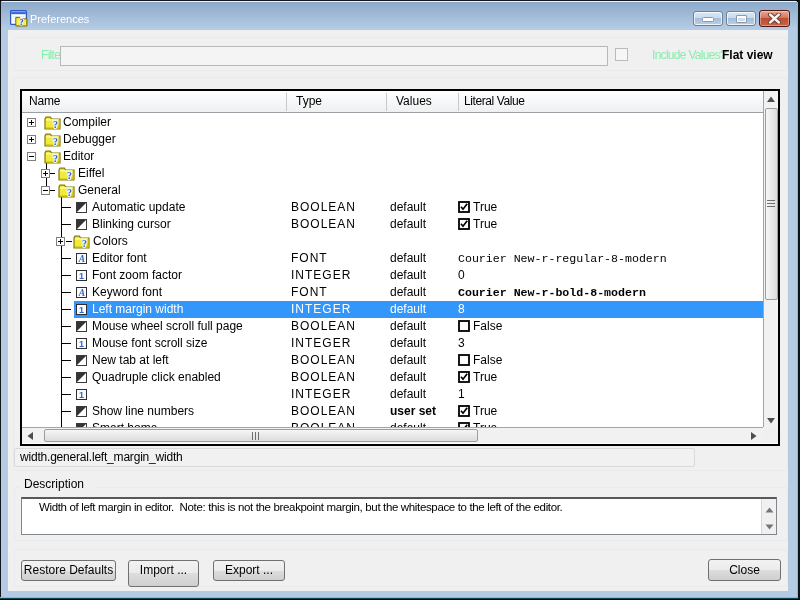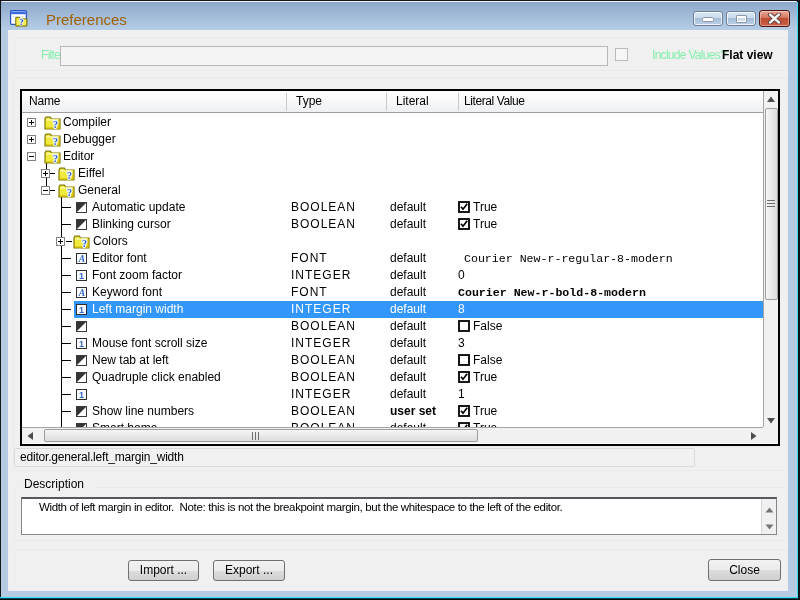--- a/index.html
+++ b/index.html
@@ -38,21 +38,21 @@
 <rect x="0.6" y="1.6" width="15.8" height="13.8" rx="1" fill="#ffffff" stroke="#2d58c4" stroke-width="1.3"></rect>
 <path d="M1.2 2.2 H15.8 V5.2 H1.2 Z" fill="#3566dc"></path>
 <path d="M1.6 2.6 H15.4" stroke="#86a8f2" stroke-width="1.1" fill="none"></path>
 <rect x="2.6" y="6.8" width="12" height="1.1" fill="#e4e9f5"></rect>
 <rect x="2.6" y="9.2" width="12" height="1.1" fill="#e4e9f5"></rect>
 <rect x="2.6" y="11.6" width="5" height="1.1" fill="#e4e9f5"></rect>
 <path d="M5.8 8.4 H9.6 L10.6 9.9 H16.9 V17 H5.8 Z" fill="#ece52f" stroke="#766b00" stroke-width="1"></path>
 <path d="M6.8 10.8 H15.9 V16 H6.8 Z" fill="#f5ef5c"></path>
 <text x="11.4" y="15.8" font-family="Liberation Serif" font-size="9" font-weight="bold" fill="#2050c0" stroke="#f0f5ff" stroke-width="1.4" paint-order="stroke" text-anchor="middle">?</text>
 </svg>
-<div style="position:absolute;left:46px;top:12px;font-size:15px;color:#a16207;line-height:15px">Preferences</div>
+<div style="position:absolute;left:30px;top:12px;font-size:11px;color:#ffffff;line-height:15px">Preferences</div>
 
 <div style="position:absolute;left:693px;top:11px;width:30px;height:15px;border:1px solid #6e7f96;border-radius:3px;background:linear-gradient(#d9e5f2 0%,#cbdbec 45%,#a3bcd8 50%,#bdd1e8 100%);box-shadow:inset 0 0 0 1px rgba(255,255,255,.75)"></div>
 <div style="position:absolute;left:702px;top:17px;width:12px;height:5px;background:#fff;border:1px solid #8d99a8;border-radius:1.5px"></div>
 <div style="position:absolute;left:726px;top:11px;width:30px;height:15px;border:1px solid #6e7f96;border-radius:3px;background:linear-gradient(#d9e5f2 0%,#cbdbec 45%,#a3bcd8 50%,#bdd1e8 100%);box-shadow:inset 0 0 0 1px rgba(255,255,255,.75)"></div>
 <div style="position:absolute;left:736px;top:14.5px;width:11px;height:8px;background:#fff;border:1px solid #8d99a8;border-radius:1px"></div>
 <div style="position:absolute;left:738px;top:17.5px;width:7px;height:3px;background:#cfdded"></div>
 <div style="position:absolute;left:759px;top:10px;width:31px;height:17px;border:1px solid #501811;border-radius:3px;background:linear-gradient(#eaa898 0%,#d4765f 45%,#bd4d33 50%,#ca6147 100%);box-shadow:inset 0 0 0 1px rgba(255,255,255,.35)"></div>
 <svg style="position:absolute;left:766px;top:13px" width="17" height="11" viewBox="0 0 17 11">
 <path d="M4.2 1.6 L12.8 9.4 M12.8 1.6 L4.2 9.4" stroke="#69443c" stroke-width="4.6" stroke-linecap="round"></path>
 <path d="M4.2 1.6 L12.8 9.4 M12.8 1.6 L4.2 9.4" stroke="#f6f6f6" stroke-width="2.6" stroke-linecap="round"></path>
@@ -68,21 +68,21 @@
 <div class="panel" style="left:13px;top:77px;width:775px;height:394px"></div>
 
 <div style="position:absolute;left:20px;top:89px;width:760px;height:357px;border:2px solid #000;background:#fff"></div>
 
 <div style="position:absolute;left:22px;top:91px;width:741px;height:22px;background:linear-gradient(#ffffff,#eff0f2);border-bottom:1px solid #9b9fa3"></div>
 <div style="position:absolute;left:286px;top:93px;width:1px;height:18px;background:#c6c9cc"></div>
 <div style="position:absolute;left:386px;top:93px;width:1px;height:18px;background:#c6c9cc"></div>
 <div style="position:absolute;left:458px;top:93px;width:1px;height:18px;background:#c6c9cc"></div>
 <div class="t" style="left:29px;top:93px;letter-spacing:-0.2px">Name</div>
 <div class="t" style="left:296px;top:93px">Type</div>
-<div class="t" style="left:396px;top:93px">Literal</div>
+<div class="t" style="left:396px;top:93px">Values</div>
 <div class="t" style="left:464px;top:93px;letter-spacing:-0.4px">Literal Value</div>
 
 <div style="position:absolute;left:22px;top:113px;width:741px;height:314px;overflow:hidden;background:#fff">
 <div style="position:absolute;left:-22px;top:-113px;width:800px;height:600px">
 <div style="position:absolute;left:46px;top:163px;width:1px;height:28px;background:#000"></div>
 <div style="position:absolute;left:61px;top:196px;width:1px;height:231px;background:#000"></div>
 <div style="position:absolute;left:27px;top:118px;width:9px;height:9px;background:#fff;border:1px solid #808080;box-sizing:border-box"></div>
         <div style="position:absolute;left:29px;top:122px;width:5px;height:1px;background:#000"></div>
         <div style="position:absolute;left:31px;top:120px;width:1px;height:5px;background:#000"></div>
 <svg style="position:absolute;left:44px;top:116px" width="17" height="14" viewBox="0 0 17 14">
@@ -170,21 +170,21 @@
 </svg>
 <div class="t" style="left:93px;top:233px;">Colors</div>
 <div style="position:absolute;left:61px;top:258px;width:10px;height:1px;background:#000"></div>
 <svg style="position:absolute;left:76px;top:253px" width="11" height="11" viewBox="0 0 11 11">
 <rect x="0.5" y="0.5" width="10" height="10" fill="#fbfcff" stroke="#2e2e2e"></rect>
 <text x="6" y="8.6" font-family="Liberation Serif" font-size="9.5" font-style="italic" font-weight="bold" fill="#3168c8" text-anchor="middle">A</text>
 </svg>
 <div class="t" style="left:92px;top:250px;">Editor font</div>
 <div class="ty" style="left:291px;top:250px;">FONT</div>
 <div class="t" style="left:390px;top:250px;">default</div>
-<div class="m" style="left:458px;top:250px;margin-left:6px;">Courier New-r-regular-8-modern</div>
+<div class="m" style="left:458px;top:250px;">Courier New-r-regular-8-modern</div>
 <div style="position:absolute;left:61px;top:275px;width:10px;height:1px;background:#000"></div>
 <svg style="position:absolute;left:76px;top:270px" width="11" height="11" viewBox="0 0 11 11">
 <rect x="0.5" y="0.5" width="10" height="10" fill="#fbfcff" stroke="#2e2e2e"></rect>
 <text x="5.6" y="8.8" font-family="Liberation Sans" font-size="9" font-weight="bold" fill="#3168c8" text-anchor="middle">1</text>
 </svg>
 <div class="t" style="left:92px;top:267px;">Font zoom factor</div>
 <div class="ty" style="left:291px;top:267px;">INTEGER</div>
 <div class="t" style="left:390px;top:267px;">default</div>
 <div class="t" style="left:458px;top:267px;">0</div>
 <div style="position:absolute;left:61px;top:292px;width:10px;height:1px;background:#000"></div>
@@ -204,20 +204,21 @@
 </svg>
 <div class="tw" style="left:92px;top:301px;">Left margin width</div>
 <div class="tyw" style="left:291px;top:301px;">INTEGER</div>
 <div class="tw" style="left:390px;top:301px;">default</div>
 <div class="tw" style="left:458px;top:301px;">8</div>
 <div style="position:absolute;left:61px;top:326px;width:10px;height:1px;background:#000"></div>
 <svg style="position:absolute;left:76px;top:321px" width="11" height="11" viewBox="0 0 11 11">
 <rect x="0.5" y="0.5" width="10" height="10" fill="#ffffff" stroke="#3a3a3a"></rect>
 <path d="M1 1 H10 L1 10 Z" fill="#343434"></path>
 </svg>
+<div class="t" style="left:92px;top:318px;">Mouse wheel scroll full page</div>
 <div class="ty" style="left:291px;top:318px;">BOOLEAN</div>
 <div class="t" style="left:390px;top:318px;">default</div>
 <svg style="position:absolute;left:458px;top:320px" width="12" height="12" viewBox="0 0 12 12">
 <rect x="1" y="1" width="10" height="10" fill="#fff" stroke="#000" stroke-width="1.8"></rect>
 </svg>
 <div class="t" style="left:473px;top:318px;">False</div>
 <div style="position:absolute;left:61px;top:343px;width:10px;height:1px;background:#000"></div>
 <svg style="position:absolute;left:76px;top:338px" width="11" height="11" viewBox="0 0 11 11">
 <rect x="0.5" y="0.5" width="10" height="10" fill="#fbfcff" stroke="#2e2e2e"></rect>
 <text x="5.6" y="8.8" font-family="Liberation Sans" font-size="9" font-weight="bold" fill="#3168c8" text-anchor="middle">1</text>
@@ -307,31 +308,32 @@
 <div style="position:absolute;left:44px;top:429px;width:434px;height:13px;border:1px solid #9d9d9d;border-radius:2px;background:linear-gradient(#f6f6f6,#dcdcdc)"></div>
 <div style="position:absolute;left:252px;top:432px;width:1px;height:8px;background:#6e6e6e"></div>
 <div style="position:absolute;left:255px;top:432px;width:1px;height:8px;background:#6e6e6e"></div>
 <div style="position:absolute;left:258px;top:432px;width:1px;height:8px;background:#6e6e6e"></div>
 <svg style="position:absolute;left:749px;top:431px" width="9" height="10" viewBox="0 0 9 10">
       <path d="M7.5 5 L2 1 V9 Z" fill="#4d4d4d"></path>
     </svg>
 <div style="position:absolute;left:763px;top:427px;width:15px;height:16px;background:#f0f0f0"></div>
 
 <div style="position:absolute;left:14px;top:448px;width:681px;height:19px;background:#f1f1f1;border:1px solid #d8dadc;border-radius:2px"></div>
-<div class="t" style="left:20px;top:449px;letter-spacing:-0.2px">editor.general.left_margin_width</div>
+<div class="t" style="left:20px;top:449px;letter-spacing:-0.2px">width.general.left_margin_width</div>
 
 <div class="panel" style="left:14px;top:487px;width:774px;height:54px"></div>
 <div style="position:absolute;left:19px;top:477px;width:76px;height:16px;background:#f0f0f0"></div>
 <div class="t" style="left:24px;top:476px">Description</div>
 <div style="position:absolute;left:21px;top:497px;width:756px;height:38px;background:#fff;border:1px solid #82878c;border-top:2px solid #55595e"></div>
 <div class="t" style="left:39px;top:499px;font-size:11.5px;letter-spacing:-0.35px">Width of left margin in editor.  Note: this is not the breakpoint margin, but the whitespace to the left of the editor.</div>
 <div style="position:absolute;left:761px;top:499px;width:15px;height:35px;background:#f0f0f0;border-left:1px solid #d8d8d8"></div>
 <svg style="position:absolute;left:765px;top:507px" width="9" height="6" viewBox="0 0 9 6">
       <path d="M4.5 0.5 L8.5 5.5 H0.5 Z" fill="#757575"></path>
     </svg>
 <svg style="position:absolute;left:765px;top:524px" width="9" height="6" viewBox="0 0 9 6">
       <path d="M4.5 5.5 L8.5 0.5 H0.5 Z" fill="#757575"></path>
     </svg>
 
 <div class="panel" style="left:14px;top:549px;width:774px;height:38px"></div>
-<div class="btn" style="left:128px;top:560px;width:71px;height:21px;line-height:19px">Import ...</div>
+<div class="btn" style="left:21px;top:560px;width:95px;height:21px;line-height:19px">Restore Defaults</div>
+<div class="btn" style="left:128px;top:560px;width:71px;height:27px;line-height:19px">Import ...</div>
 <div class="btn" style="left:213px;top:560px;width:72px;height:21px;line-height:19px">Export ...</div>
 <div class="btn" style="left:708px;top:559px;width:73px;height:22px;line-height:20px">Close</div>
 </div>
 </body></html>

